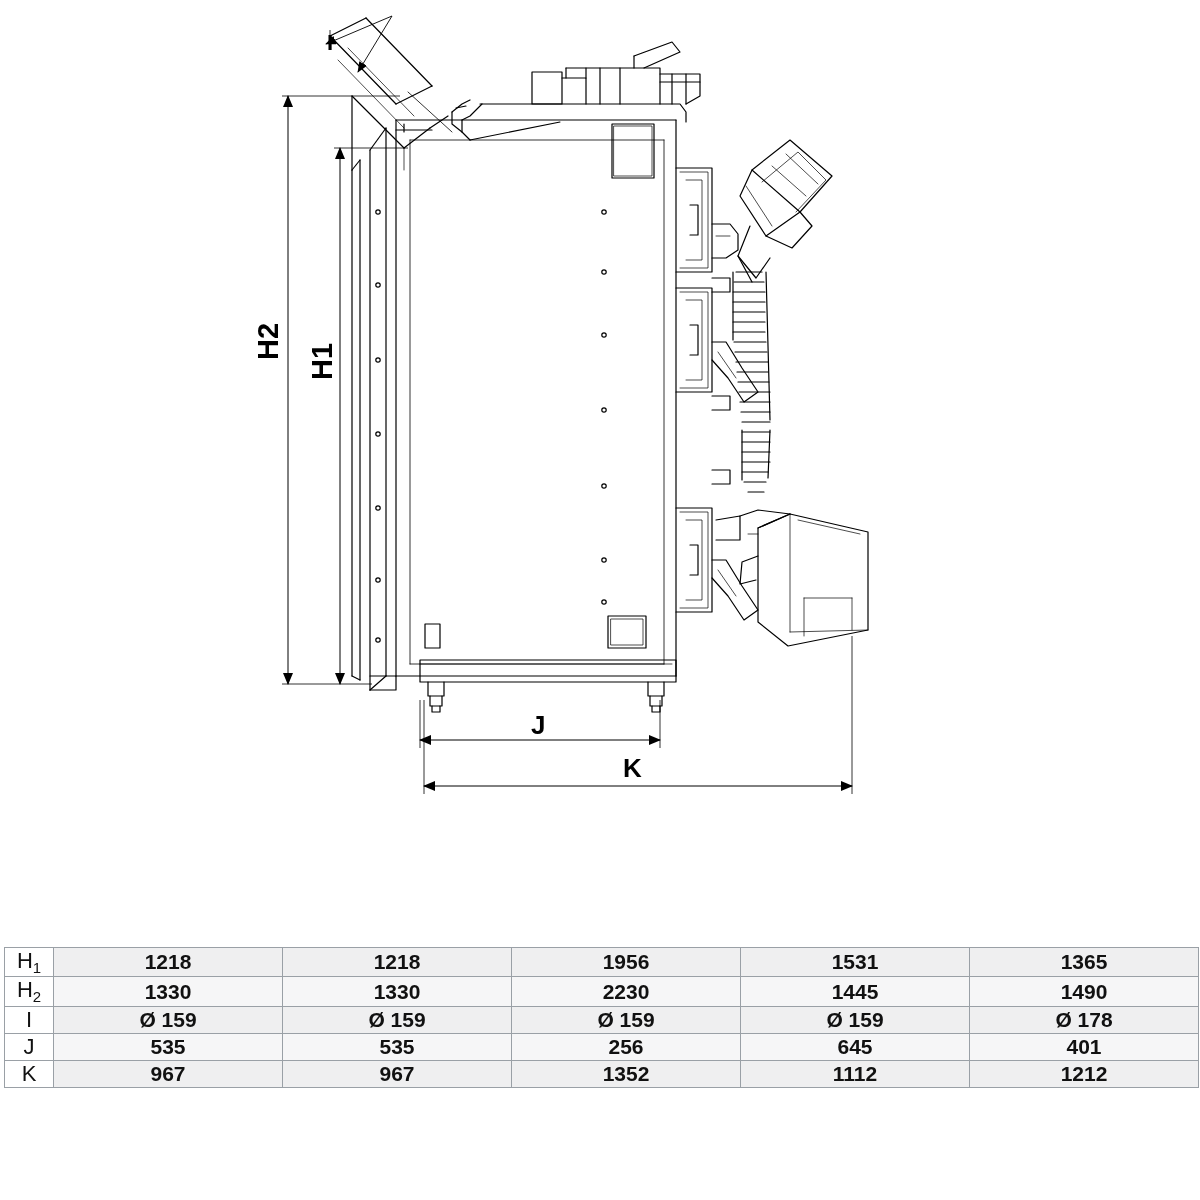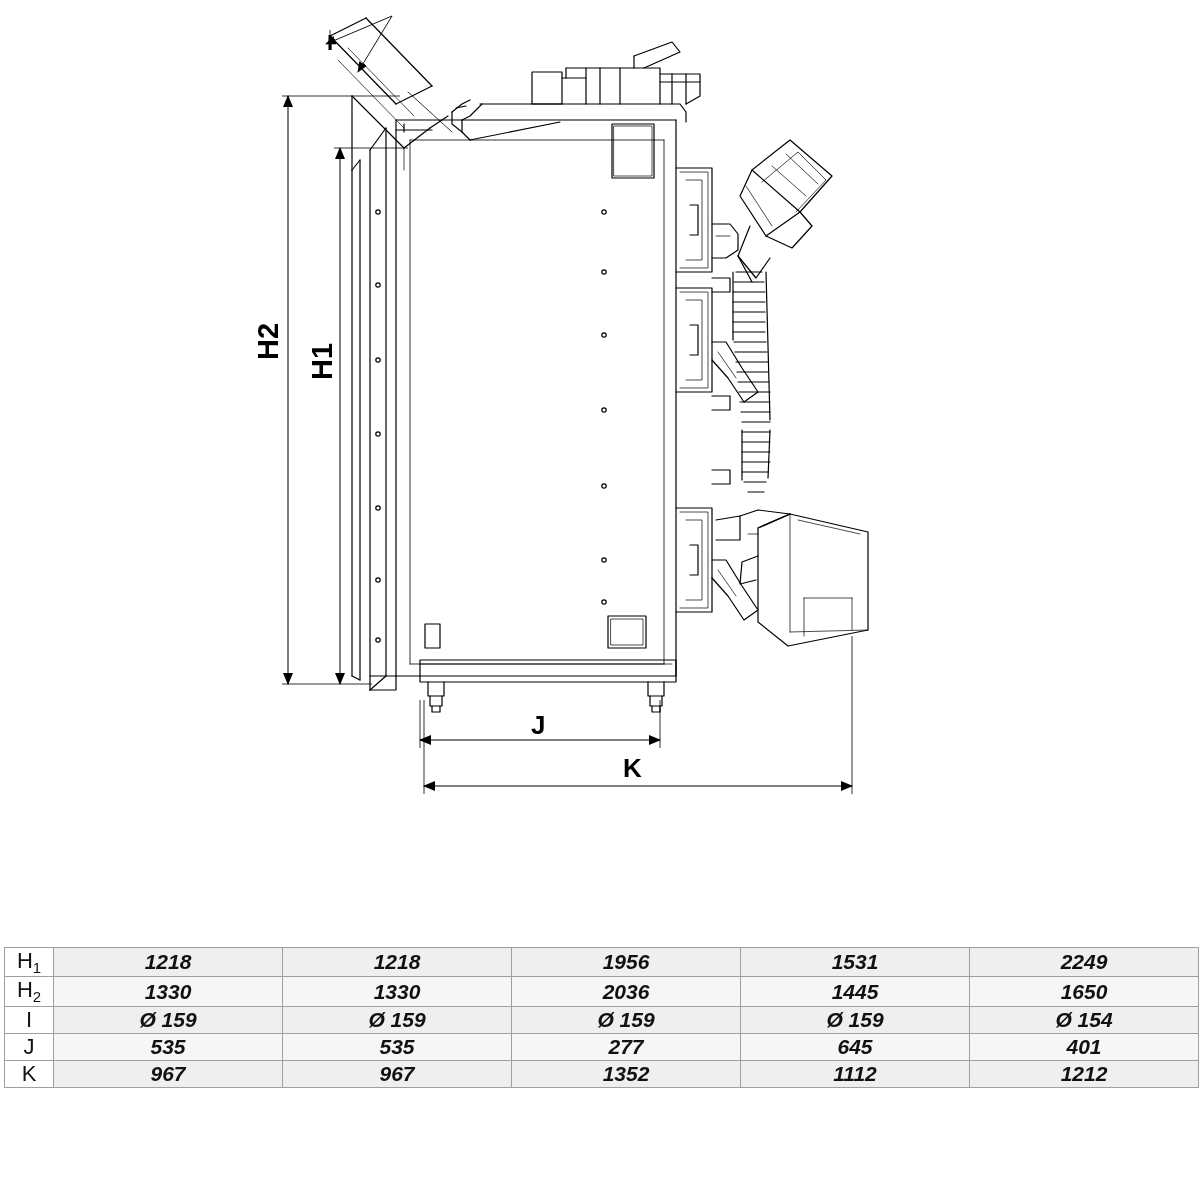--- a/index.html
+++ b/index.html
@@ -97,21 +97,20 @@
     font-size: 22px;
     font-weight: normal;
     border-left: 1px solid #9aa0a6;
   }
   table.spec td.rowhead .sub {
     font-size: 15px;
     vertical-align: sub;
   }
   table.spec td.val {
     width: 228px;
-    font-style: italic;
   }
   table.spec tr:nth-child(odd) td.val { background: #efeff0; }
   table.spec tr:nth-child(even) td.val { background: #f6f6f7; }
 </style>
 </head>
 <body>
 
 <div id="page">
 
   <div id="drawing-area">
@@ -326,43 +325,43 @@
 
   <div id="spec-table-wrap">
     <table class="spec">
       <tbody>
         <tr>
           <td class="rowhead">H<span class="sub">1</span></td>
           <td class="val">1218</td>
           <td class="val">1218</td>
           <td class="val">1956</td>
           <td class="val">1531</td>
-          <td class="val">2249</td>
+          <td class="val">1365</td>
         </tr>
         <tr>
           <td class="rowhead">H<span class="sub">2</span></td>
           <td class="val">1330</td>
           <td class="val">1330</td>
-          <td class="val">2036</td>
+          <td class="val">2230</td>
           <td class="val">1445</td>
-          <td class="val">1650</td>
+          <td class="val">1490</td>
         </tr>
         <tr>
           <td class="rowhead">I</td>
           <td class="val">Ø 159</td>
           <td class="val">Ø 159</td>
           <td class="val">Ø 159</td>
           <td class="val">Ø 159</td>
-          <td class="val">Ø 154</td>
+          <td class="val">Ø 178</td>
         </tr>
         <tr>
           <td class="rowhead">J</td>
           <td class="val">535</td>
           <td class="val">535</td>
-          <td class="val">277</td>
+          <td class="val">256</td>
           <td class="val">645</td>
           <td class="val">401</td>
         </tr>
         <tr>
           <td class="rowhead">K</td>
           <td class="val">967</td>
           <td class="val">967</td>
           <td class="val">1352</td>
           <td class="val">1112</td>
           <td class="val">1212</td>

